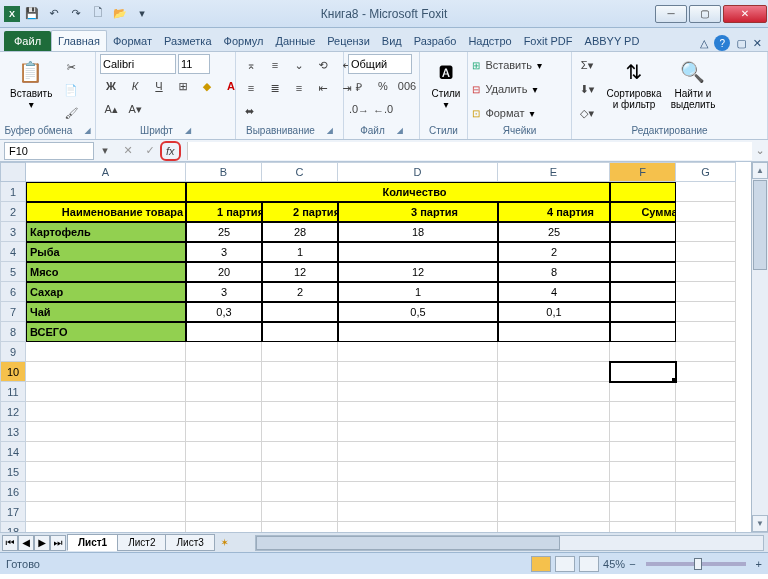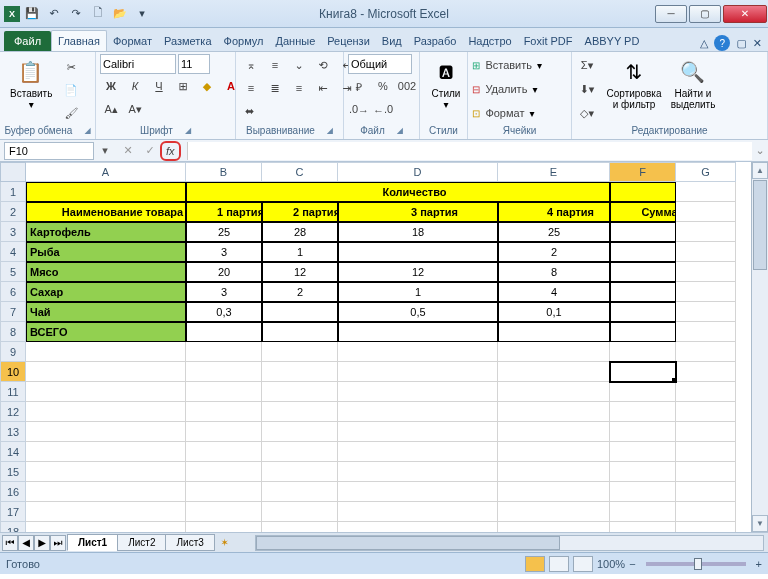--- a/index.html
+++ b/index.html
@@ -97,21 +97,21 @@
 <div class="titlebar">
   <div class="tb-left">
     <div class="tb-icon">X</div>
     <div class="qat-btn">💾</div>
     <div class="qat-btn">↶</div>
     <div class="qat-btn">↷</div>
     <div class="qat-btn">🗋</div>
     <div class="qat-btn">📂</div>
     <div class="qat-btn">▾</div>
   </div>
-  <div class="tb-title">Книга8 - Microsoft Excel</div>
+  <div class="tb-title">Книга8 - Microsoft Foxit</div>
   <div class="tb-right">
     <div class="win-btn">─</div>
     <div class="win-btn">▢</div>
     <div class="win-btn win-close">✕</div>
   </div>
 </div>
 
 <div class="ribbon-tabs">
   <div class="file-tab">Файл</div>
   <div class="tab active">Главная</div>
@@ -211,21 +211,21 @@
         <span class="dlg-launch">◢</span>
       </div>
   </div>
 
   <div class="group" style="width:76px">
     <div class="group-content small-col">
       <input class="font-select" style="width: 64px;" value="Общий">
       <div class="mini-row">
         <div class="mini-btn">₽</div>
         <div class="mini-btn">%</div>
-        <div class="mini-btn">002</div>
+        <div class="mini-btn">006</div>
       </div>
       <div class="mini-row">
         <div class="mini-btn">.0→</div>
         <div class="mini-btn">←.0</div>
       </div>
     </div>
     <div class="group-label">
         <span>Файл</span>
         <span class="dlg-launch">◢</span>
       </div>
@@ -513,20 +513,20 @@
       <div class="hscroll-thumb"></div>
     </div>
 </div>
 
 <div class="status-bar">
   <span>Готово</span>
   <div class="status-right">
     <div class="view-btn active"></div>
     <div class="view-btn"></div>
     <div class="view-btn"></div>
-    <span>100%</span>
+    <span>45%</span>
     <span style="cursor:pointer">−</span>
     <div class="zoom-slider">
         <div class="zoom-thumb"></div>
       </div>
     <span style="cursor:pointer">+</span>
   </div>
 </div>
 
 </body></html>

